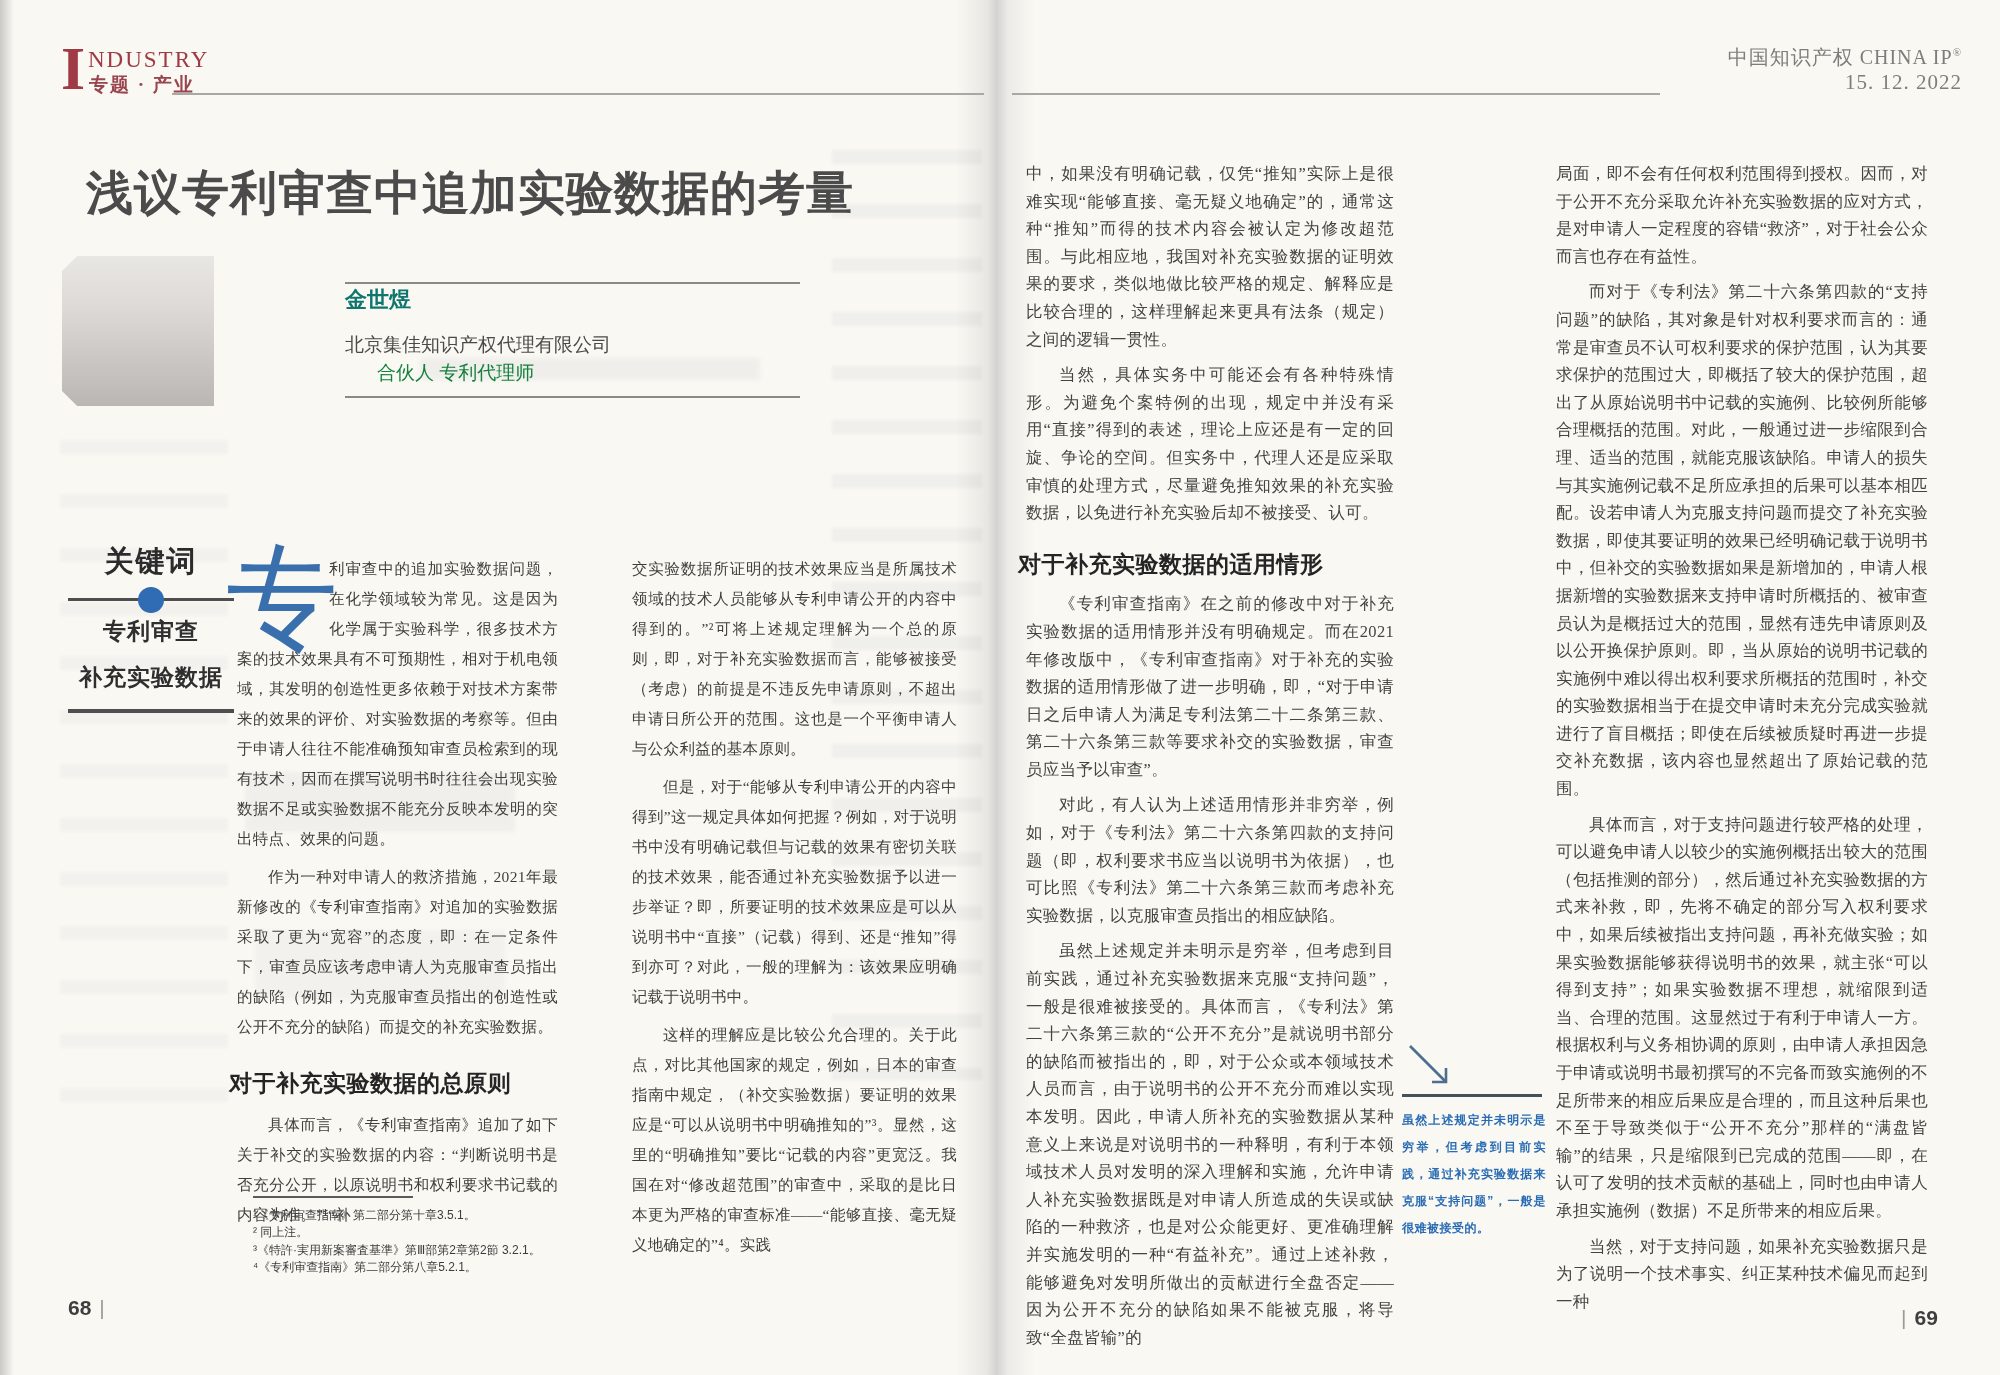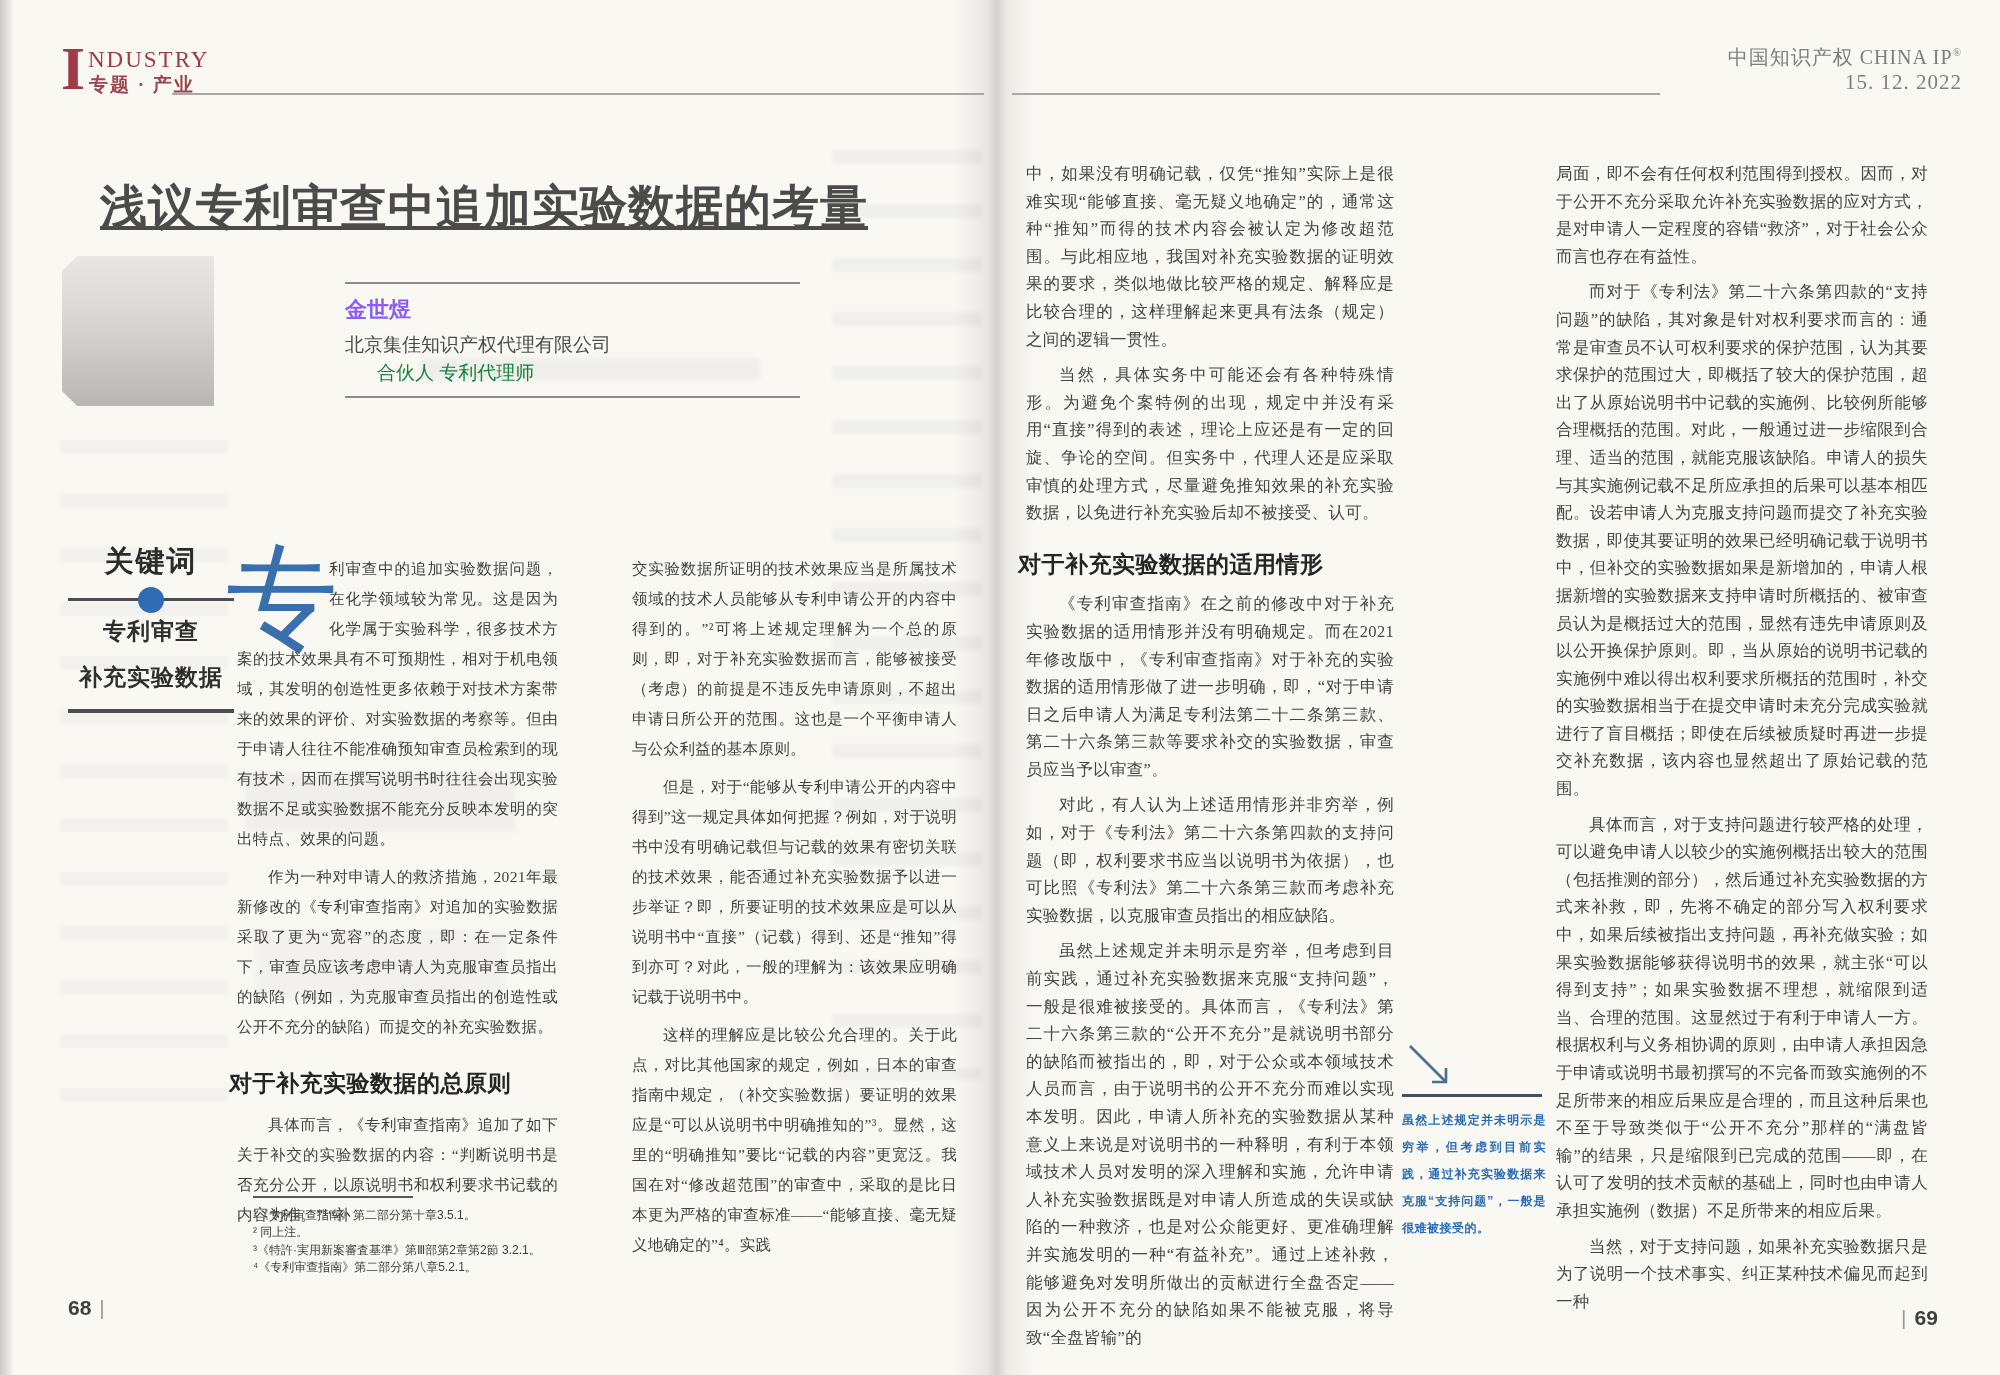--- a/index.html
+++ b/index.html
@@ -31,22 +31,22 @@
   .issue-date{position:absolute;right:38px;top:70px;width:300px;text-align:right;
     font-size:21px;color:#7e7d7b;letter-spacing:1px;}
   
   .article-title{position:absolute;left:84px;top:160px;width:900px;
     font-family:"Liberation Sans","DejaVu Sans",sans-serif;
     font-size:47px;font-weight:bold;letter-spacing:1px;color:#4c4b4c;}
   .photo{position:absolute;left:62px;top:256px;width:152px;height:150px;
     background:linear-gradient(180deg,#e9e7e4 0%,#dcd9d6 35%,#b9b6b3 100%);
     clip-path:polygon(10% 0,100% 0,100% 100%,10% 100%,0 90%,0 10%);}
   .author-rule{position:absolute;height:2px;background:#8b8a88;}
-  .author-name{position:absolute;left:345px;top:295px;font-family:"Liberation Sans",sans-serif;
-    font-size:22px;font-weight:bold;color:#8b5cf6;}
+  .author-name{position:absolute;left:345px;top:285px;font-family:"Liberation Sans",sans-serif;
+    font-size:22px;font-weight:bold;color:#0f766e;}
   .author-org{position:absolute;left:345px;top:332px;font-family:"Liberation Sans",sans-serif;
     font-size:19px;color:#4a4a48;}
   .author-role{position:absolute;left:345px;top:360px;font-family:"Liberation Sans",sans-serif;
     font-size:19px;color:#15803d;margin-left:32px;}
   
   .kw{position:absolute;left:68px;top:542px;width:166px;text-align:center;}
   .kw-title{font-size:29px;font-weight:bold;color:#2b2b2b;letter-spacing:2px;}
   .kw-rule{position:relative;height:3px;background:#4e4e4e;margin:16px 0 14px 0;}
   .kw-dot{position:absolute;left:50%;top:50%;transform:translate(-50%,-50%);
     width:26px;height:26px;border-radius:50%;background:#2f6cb3;}
@@ -96,21 +96,21 @@
   <div class="smudge" style="left:255px;top:930px;width:250px;height:70px;opacity:.04;"></div>
 
   <div class="logo-i">I</div>
   <div class="logo-word">NDUSTRY</div>
   <div class="logo-cn">专题 · 产业</div>
   <div class="rule-header-left"></div>
   <div class="rule-header-right"></div>
   <div class="brand"><span>中国知识产权 CHINA IP</span><sup>®</sup></div>
   <div class="issue-date">15. 12. 2022</div>
 
-  <h1 class="article-title" style="margin:16px;text-decoration:underline;">浅议专利审查中追加实验数据的考量</h1>
+  <h1 class="article-title" style="margin:2px;">浅议专利审查中追加实验数据的考量</h1>
   <div class="photo"></div>
   <div class="author-rule" style="left:345px;top:282px;width:455px;"></div>
   <div class="author-name">金世煜</div>
   <div class="author-org">北京集佳知识产权代理有限公司</div>
   <div class="author-role">合伙人 专利代理师</div>
   <div class="author-rule" style="left:345px;top:396px;width:455px;"></div>
 
   <div class="kw">
     <div class="kw-title">关键词</div>
     <div class="kw-rule">

